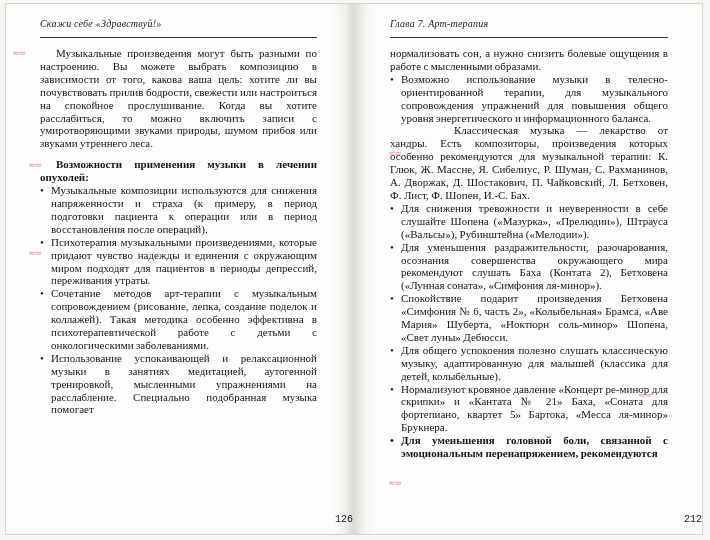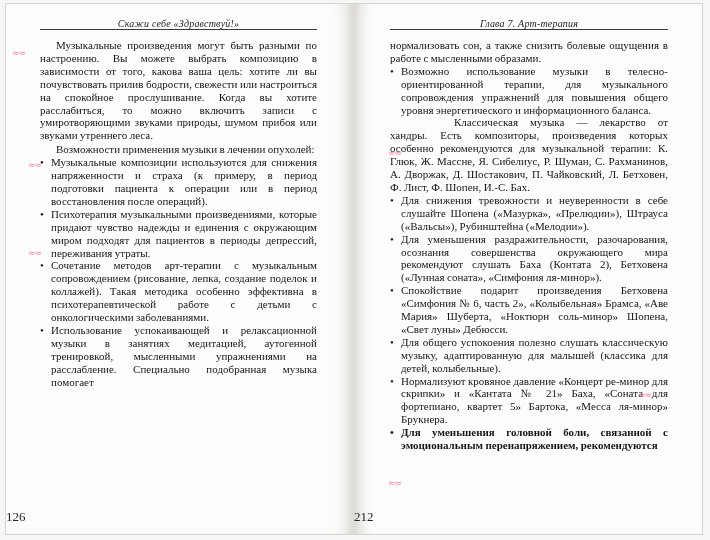--- a/index.html
+++ b/index.html
@@ -19,39 +19,39 @@
   }
   .page.left{
     padding:14px 36px 26px 34px;
     box-shadow:inset -16px 0 20px -16px rgba(60,55,50,.35);
     border-right:1px solid #e0ddd8;
   }
   .page.right{
     box-shadow:inset 16px 0 20px -16px rgba(60,55,50,.35);
   }
   .running-head{
-    text-align:center;font-style:italic;font-size:10px;color:#222;
-    padding-bottom:0;border-bottom:1px solid #3a3a3a;margin-bottom:9px;
+    text-align:left;font-style:italic;font-size:10px;color:#222;
+    padding-bottom:8px;border-bottom:1px solid #3a3a3a;margin-bottom:9px;
     letter-spacing:.2px;
   }
   .content{
     font-size:11px;line-height:12.9px;text-align:justify;color:#161616;
     hyphens:auto;-webkit-hyphens:auto;word-spacing:-0.3px;
   }
   .block{position:relative;}
   .block.p{text-indent:16px;}
   .block.pc{text-indent:0;}
-  .block.h{text-indent:16px;font-weight:normal;margin-top:1px;}
+  .block.h{text-indent:16px;font-weight:bold;margin-top:8px;}
   .block.li{padding-left:11px;}
   .block.bold{font-weight:bold;}
   .block .marker{position:absolute;left:0;top:0;}
   .block b{font-weight:normal;margin-left:48px;}
   .page-number{
-    position:absolute;bottom:9px;left:0;width:100%;text-align:left;
-    font-size:13px;color:#222;
+    position:absolute;bottom:9px;left:0;width:100%;text-align:right;
+    font-size:10px;color:#222;font-family:Liberation Mono, monospace;
   }
   .wm{
     position:absolute;font-size:9px;letter-spacing:-1px;
     font-family:"DejaVu Sans",sans-serif;opacity:.85;
     pointer-events:none;
   }
 </style>
 </head>
 <body>
 
@@ -66,21 +66,21 @@
         <div class="block li"><span class="marker">•</span>Психотерапия музыкальными произведениями, которые придают чувство надежды и единения с окружающим миром подходят для пациентов в периоды депрессий, переживания утраты.</div>
         <div class="block li"><span class="marker">•</span>Сочетание методов арт-терапии с музыкальным сопровождением (рисование, лепка, создание поделок и коллажей). Такая методика особенно эффективна в психотерапевтической работе с детьми с онкологическими заболеваниями.</div>
         <div class="block li"><span class="marker">•</span>Использование успокаивающей и релаксационной музыки в занятиях медитацией, аутогенной тренировкой, мысленными упражнениями на расслабление. Специально подобранная музыка помогает</div>
       </div>
     <div class="page-number">126</div>
   </div>
 
   <div class="page right">
     <div class="running-head">Глава 7. Арт-терапия</div>
     <div class="content">
-        <div class="block pc">нормализовать сон, а также снизить болевые ощущения в работе с мысленными образами.</div>
+        <div class="block pc">нормализовать сон, а нужно снизить болевые ощущения в работе с мысленными образами.</div>
         <div class="block li"><span class="marker">•</span>Возможно использование музыки в телесно-ориентированной терапии, для музыкального сопровождения упражнений для повышения общего уровня энергетического и информационного баланса.</div>
         <div class="block p"><b>Классическая музыка — лекарство от хандры. </b>Есть композиторы, произведения которых особенно рекомендуются для музыкальной терапии: К. Глюк, Ж. Массне, Я. Сибелиус, Р. Шуман, С. Рахманинов, А. Дворжак, Д. Шостакович, П. Чайковский, Л. Бетховен, Ф. Лист, Ф. Шопен, И.-С. Бах.</div>
         <div class="block li"><span class="marker">•</span>Для снижения тревожности и неуверенности в себе слушайте Шопена («Мазурка», «Прелюдии»), Штрауса («Вальсы»), Рубинштейна («Мелодии»).</div>
         <div class="block li"><span class="marker">•</span>Для уменьшения раздражительности, разочарования, осознания совершенства окружающего мира рекомендуют слушать Баха (Контата 2), Бетховена («Лунная соната», «Симфония ля-минор»).</div>
         <div class="block li"><span class="marker">•</span>Спокойствие подарит произведения Бетховена «Симфония № 6, часть 2», «Колыбельная» Брамса, «Аве Мария» Шуберта, «Ноктюрн соль-минор» Шопена, «Свет луны» Дебюсси.</div>
         <div class="block li"><span class="marker">•</span>Для общего успокоения полезно слушать классическую музыку, адаптированную для малышей (классика для детей, колыбельные).</div>
         <div class="block li"><span class="marker">•</span>Нормализуют кровяное давление «Концерт ре-минор для скрипки» и «Кантата № 21» Баха, «Соната для фортепиано, квартет 5» Бартока, «Месса ля-минор» Брукнера.</div>
         <div class="block li bold"><span class="marker">•</span>Для уменьшения головной боли, связанной с эмоциональным перенапряжением, рекомендуются</div>
       </div>
     <div class="page-number">212</div>

